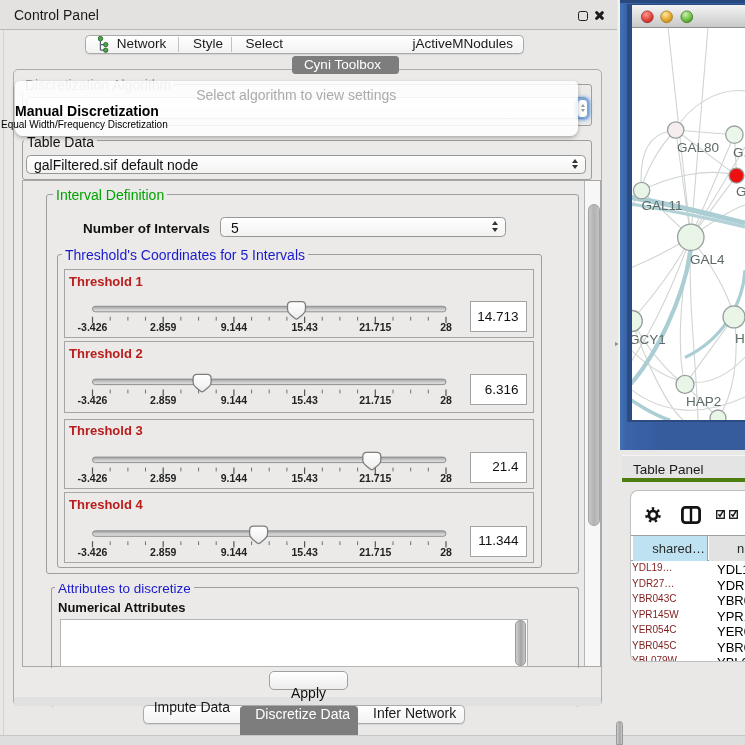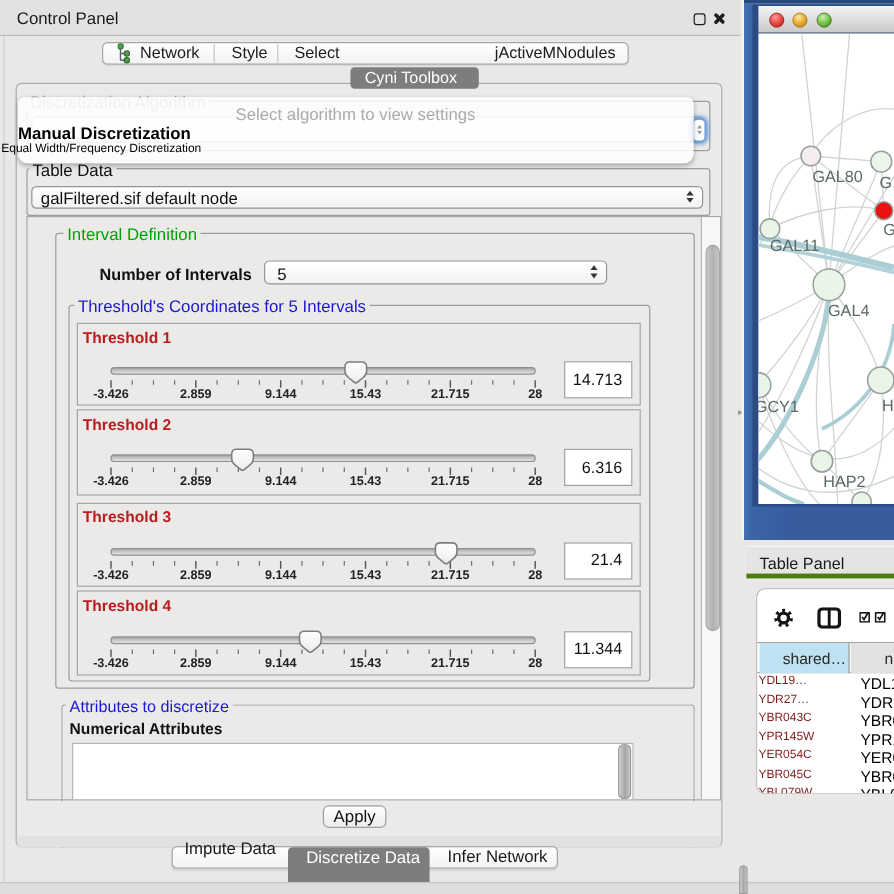--- a/index.html
+++ b/index.html
@@ -237,22 +237,22 @@
 <div class="group" style="left:51px;top:587px;width:528px;height:120px;border-bottom:none"></div>
 <div class="gtitle" style="left:55px;top:580.5px;color:#1a1acd;font-size:13.5px">Attributes to discretize</div>
 <div class="abs" style="left:58px;top:599.5px;font-size:13px;font-weight:bold;color:#111">Numerical Attributes</div>
 <div class="abs" style="left:60px;top:619px;width:468px;height:48px;background:#ffffff;border:1px solid #b5b5b5;overflow:hidden">
   <div style="position:absolute;right:1px;top:0px;width:11px;height:46px;background:linear-gradient(to right,#cfcfcf,#a5a5a5 55%,#c8c8c8);border:1px solid #9a9a9a;border-radius:5px"></div>
 </div>
 
 
 <div class="abs" style="left:23px;top:668px;width:578px;height:30px;background:#ebeae9"></div>
 <div class="abs" style="left:13.6px;top:697px;width:587px;height:8.5px;background:#e1e1e1;border-radius:0 0 4px 4px"></div>
-<div class="abs" style="left:269px;top:671px;width:53px;height:18.5px;background:linear-gradient(#ffffff,#ececec);
-  border:1px solid #9f9f9f;border-radius:5px;text-align:center;font-size:14px;color:#111;padding-top:0">Apply</div>
+<div class="abs" style="left:269px;top:671px;width:79px;height:18.5px;background:linear-gradient(#ffffff,#ececec);
+  border:1px solid #9f9f9f;border-radius:5px;text-align:center;font-size:14px;color:#111;padding-top:13px">Apply</div>
 
 
 <div class="abs" style="left:142.7px;top:705px;width:322.8px;height:19px;background:linear-gradient(#ffffff,#f2f2f2);
   border:1px solid #a9a9a9;border-radius:4.5px;box-shadow:0 1px 1px rgba(0,0,0,0.08)"></div>
 <span class="btab" style="left:153.7px;top:699px">Impute Data</span>
 <div class="abs" style="left:240.4px;top:705.5px;width:117.8px;height:33px;background:#7d7d7d;border-radius:3.5px">
   <span class="btab" style="left:14.8px;top:0.2px;color:#fff;position:absolute">Discretize Data</span>
 </div>
 <span class="btab" style="left:373px;top:705.4px">Infer Network</span>
 

